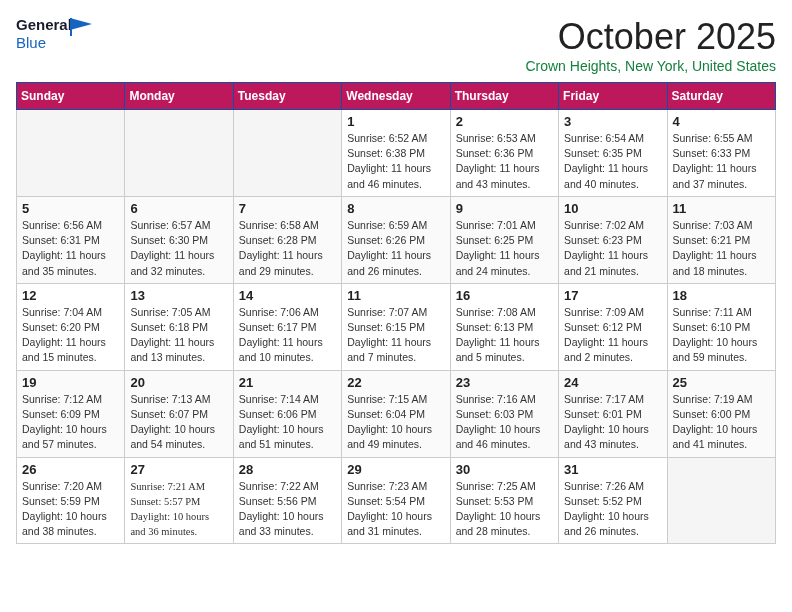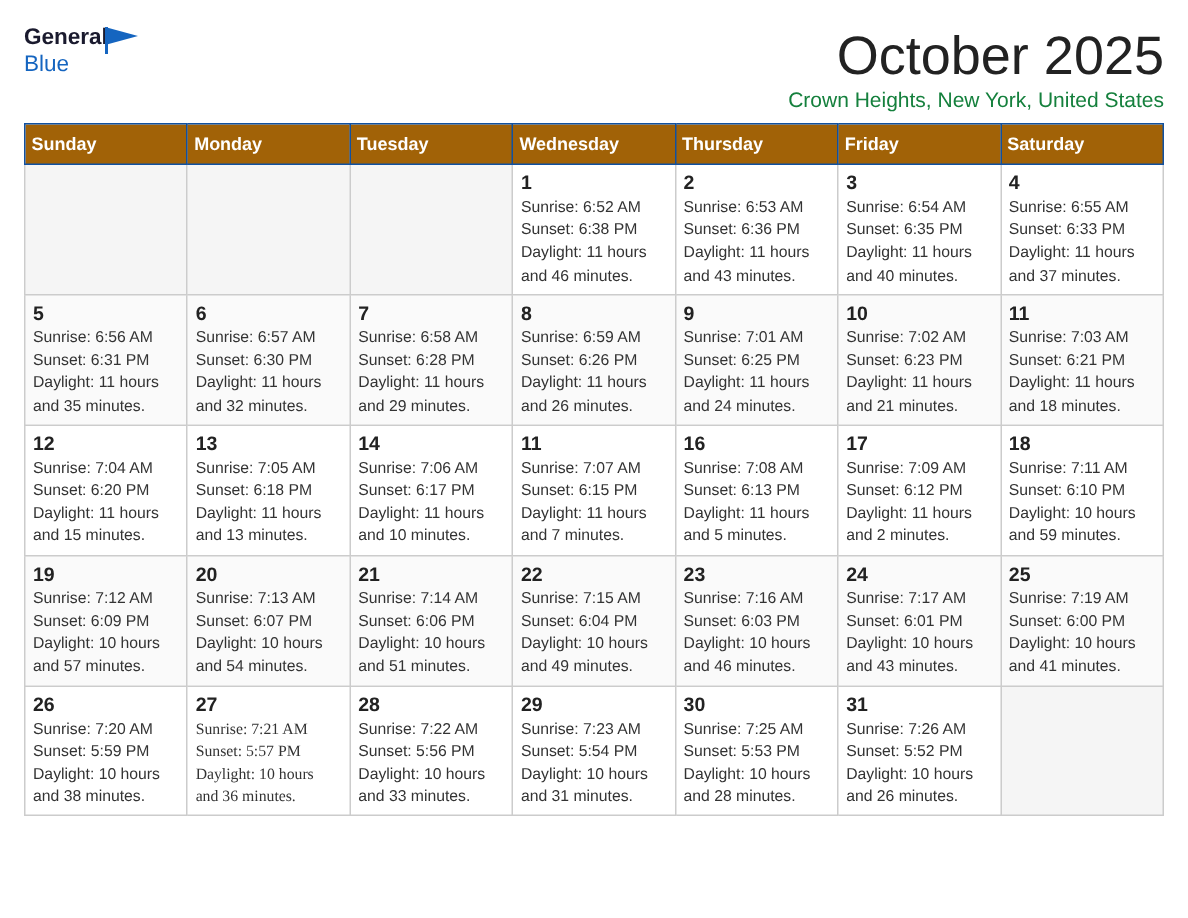--- a/index.html
+++ b/index.html
@@ -27,21 +27,21 @@
     .subtitle {
       font-size: 14px;
       color: #15803d;
     }
     .calendar {
       width: 100%;
       border-collapse: collapse;
       border: 1px solid #ccc;
     }
     .calendar th {
-      background: #a16207;
+      background: #be185d;
       color: #fff;
       font-size: 12px;
       font-weight: bold;
       padding: 6px 4px;
       border: 1px solid #1050a0;
       text-align: left;
     }
     .calendar td {
       vertical-align: top;
       border: 1px solid #ccc;

